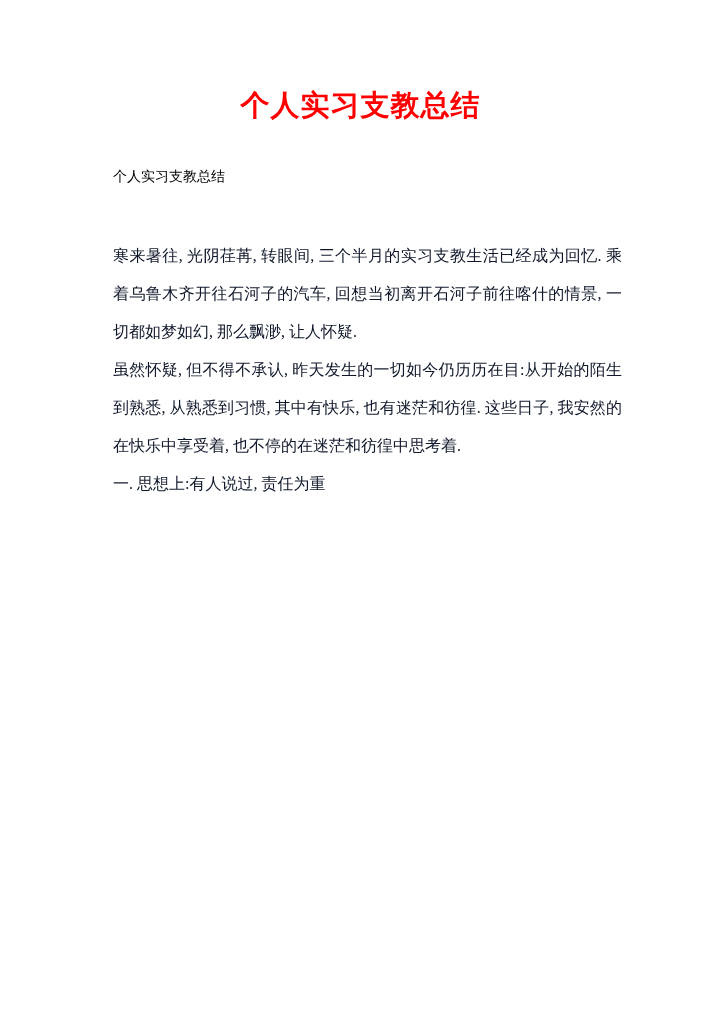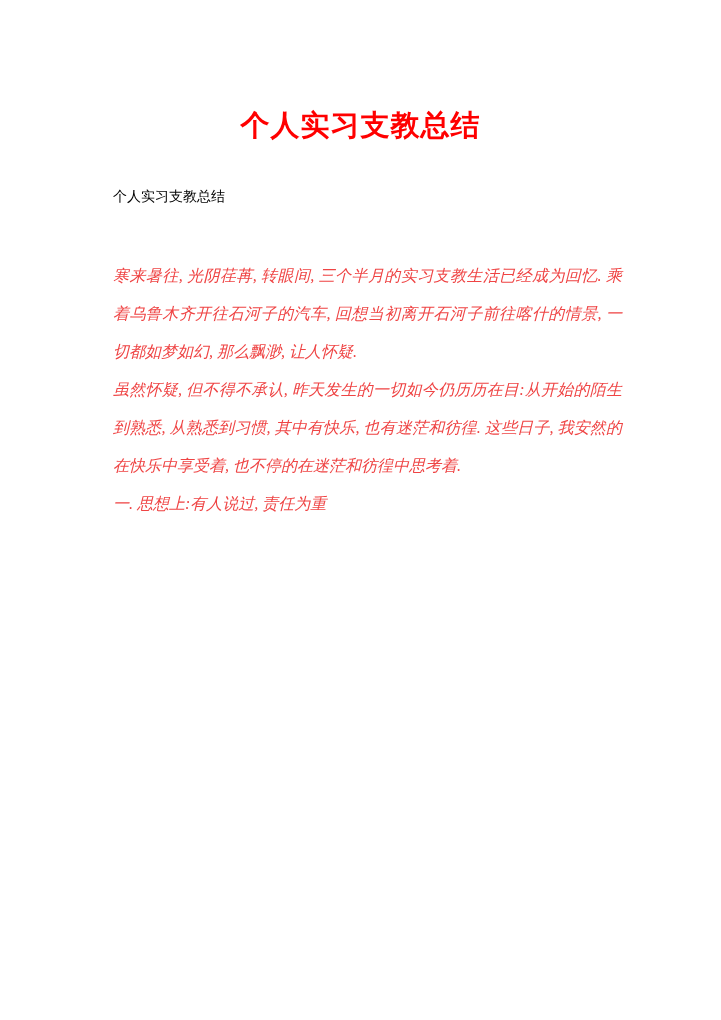--- a/index.html
+++ b/index.html
@@ -7,21 +7,20 @@
     padding: 0;
     background: #ffffff;
   }
   .page {
     position: relative;
     width: 721px;
     height: 728px;
     background: #ffffff;
     overflow: hidden;
     font-family: "Liberation Serif", "DejaVu Serif", serif;
-    margin-top: 20px;
   }
   .doc-title {
     position: absolute;
     top: 86px;
     left: 0;
     right: 0;
     margin: 0;
     text-align: center;
     font-size: 29px;
     font-weight: bold;
@@ -54,18 +53,18 @@
   }
 </style>
 </head>
 <body>
 
 <div class="page">
   <h1 class="doc-title" style="color: rgb(255, 0, 0);">个人实习支教总结</h1>
 
   <p class="doc-subtitle">个人实习支教总结</p>
 
-  <div class="doc-body" id="doc-body" style="color: #ef4444; font-style: italic;">
+  <div class="doc-body" id="doc-body" style="color: #0f172a;">
       <p class="para">寒来暑往, 光阴荏苒, 转眼间, 三个半月的实习支教生活已经成为回忆. 乘着乌鲁木齐开往石河子的汽车, 回想当初离开石河子前往喀什的情景, 一切都如梦如幻, 那么飘渺, 让人怀疑.</p>
       <p class="para">虽然怀疑, 但不得不承认, 昨天发生的一切如今仍历历在目:从开始的陌生到熟悉, 从熟悉到习惯, 其中有快乐, 也有迷茫和彷徨. 这些日子, 我安然的在快乐中享受着, 也不停的在迷茫和彷徨中思考着.</p>
       <p class="para">一. 思想上:有人说过, 责任为重</p>
     </div>
 </div>
 
 </body></html>

